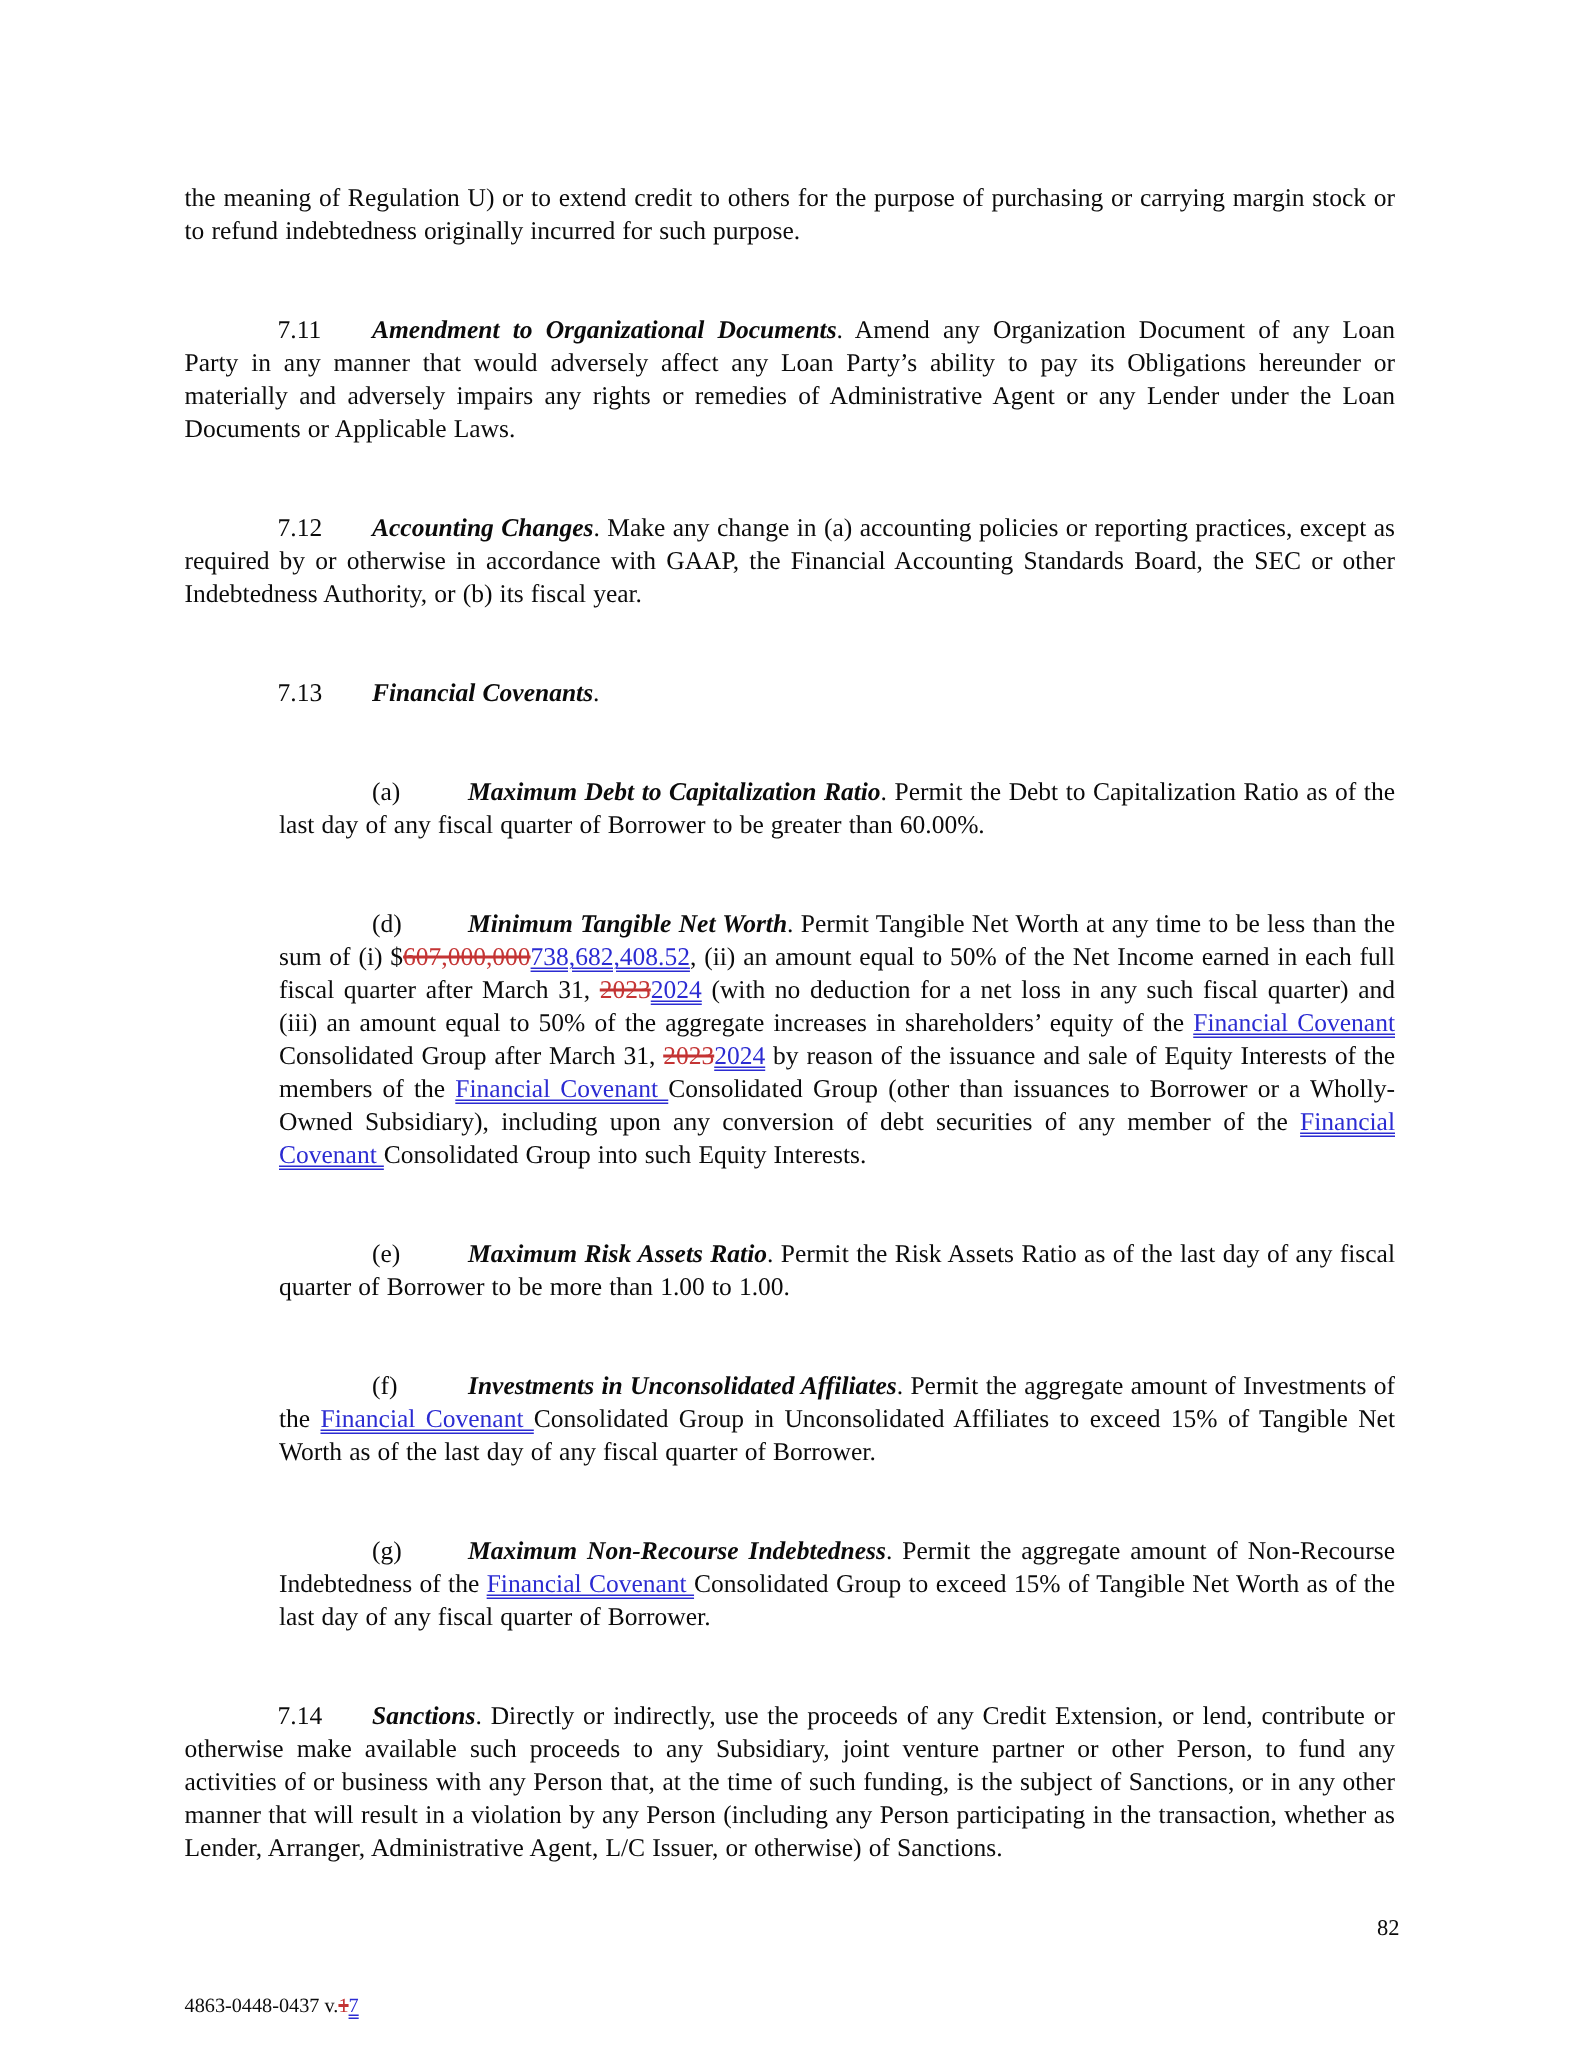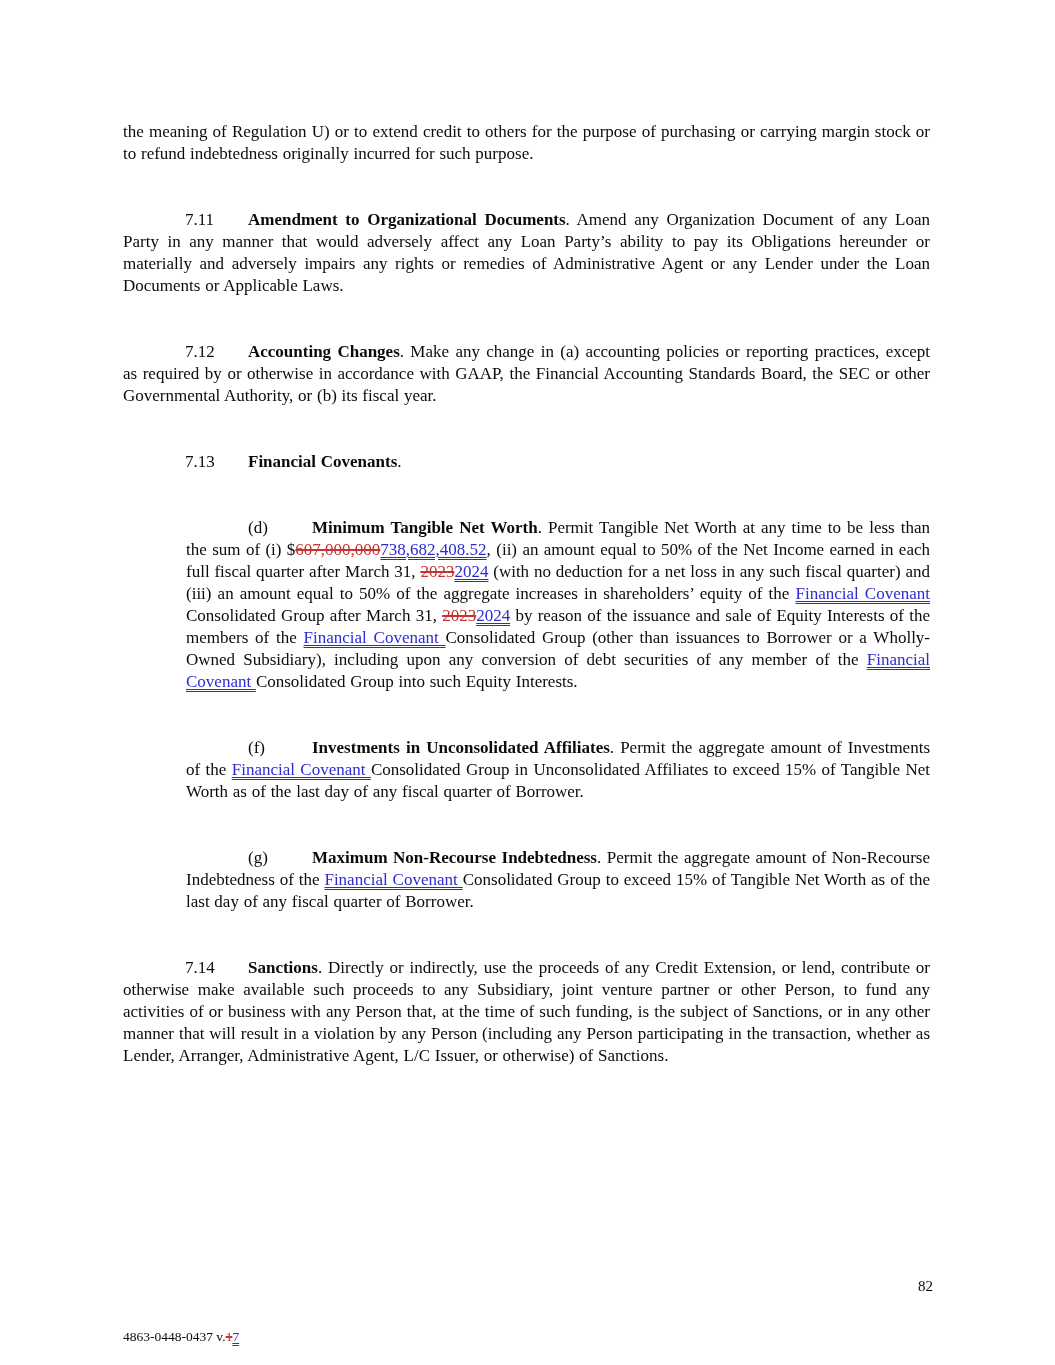--- a/index.html
+++ b/index.html
@@ -32,21 +32,21 @@
   p.para + p.para { margin-top: 20px; }
   p.section { text-indent: 62px; }
   p.sub { margin-left: 63px; text-indent: 62px; }
   .lbl {
     display: inline-block;
     width: 63px;
     text-indent: 0;
     margin-top: 24px;
   }
   .sub .lbl { width: 64px; }
-  b { font-weight: bold; }
+  b { font-weight: bold; font-style: italic; }
   .del {
     color: var(--del-color, #c43434);
     text-decoration: line-through;
     text-decoration-thickness: 1.5px;
   }
   .ins {
     color: var(--ins-color, #2b2bd2);
     text-decoration-line: underline;
     text-decoration-style: double;
     text-decoration-thickness: 1px;
@@ -69,23 +69,25 @@
   }
 </style>
 </head>
 <body>
 
 <div id="page">
 
   <div id="doc-content">
       <p class="para flush"><span>the meaning of Regulation U) or to extend credit to others for the purpose of purchasing or carrying margin stock or to refund indebtedness originally incurred for such purpose.</span></p>
       <p class="para section"><span class="lbl">7.11</span><b>Amendment to Organizational Documents</b><span>. Amend any Organization Document of any Loan Party in any manner that would adversely affect any Loan Party’s ability to pay its Obligations hereunder or materially and adversely impairs any rights or remedies of Administrative Agent or any Lender under the Loan Documents or Applicable Laws.</span></p>
-      <p class="para section"><span class="lbl">7.12</span><b>Accounting Changes</b><span>. Make any change in (a) accounting policies or reporting practices, except as required by or otherwise in accordance with GAAP, the Financial Accounting Standards Board, the SEC or other Governmental Authority, or (b) its fiscal year.</span></p>
+      <p class="para section"><span class="lbl">7.12</span><b>Accounting Changes</b><span>. Make any change in (a) accounting policies or reporting practices, except as required by or otherwise in accordance with GAAP, the Financial Accounting Standards Board, the SEC or other Indebtedness Authority, or (b) its fiscal year.</span></p>
       <p class="para section"><span class="lbl">7.13</span><b>Financial Covenants</b><span>.</span></p>
+      <p class="para sub"><span class="lbl">(a)</span><b>Maximum Debt to Capitalization Ratio</b><span>. Permit the Debt to Capitalization Ratio as of the last day of any fiscal quarter of Borrower to be greater than 60.00%.</span></p>
       <p class="para sub"><span class="lbl">(d)</span><b>Minimum Tangible Net Worth</b><span>. Permit Tangible Net Worth at any time to be less than the sum of (i) $</span><span class="del">607,000,000</span><span class="ins">738,682,408.52</span><span>, (ii) an amount equal to 50% of the Net Income earned in each full fiscal quarter after March 31, </span><span class="del">2023</span><span class="ins">2024</span><span> (with no deduction for a net loss in any such fiscal quarter) and (iii) an amount equal to 50% of the aggregate increases in shareholders’ equity of the </span><span class="ins">Financial Covenant </span><span>Consolidated Group after March 31, </span><span class="del">2023</span><span class="ins">2024</span><span> by reason of the issuance and sale of Equity Interests of the members of the </span><span class="ins">Financial Covenant </span><span>Consolidated Group (other than issuances to Borrower or a Wholly-Owned Subsidiary), including upon any conversion of debt securities of any member of the </span><span class="ins">Financial Covenant </span><span>Consolidated Group into such Equity Interests.</span></p>
+      <p class="para sub"><span class="lbl">(e)</span><b>Maximum Risk Assets Ratio</b><span>. Permit the Risk Assets Ratio as of the last day of any fiscal quarter of Borrower to be more than 1.00 to 1.00.</span></p>
       <p class="para sub"><span class="lbl">(f)</span><b>Investments in Unconsolidated Affiliates</b><span>. Permit the aggregate amount of Investments of the </span><span class="ins">Financial Covenant </span><span>Consolidated Group in Unconsolidated Affiliates to exceed 15% of Tangible Net Worth as of the last day of any fiscal quarter of Borrower.</span></p>
       <p class="para sub"><span class="lbl">(g)</span><b>Maximum Non-Recourse Indebtedness</b><span>. Permit the aggregate amount of Non-Recourse Indebtedness of the </span><span class="ins">Financial Covenant </span><span>Consolidated Group to exceed 15% of Tangible Net Worth as of the last day of any fiscal quarter of Borrower.</span></p>
       <p class="para section"><span class="lbl">7.14</span><b>Sanctions</b><span>. Directly or indirectly, use the proceeds of any Credit Extension, or lend, contribute or otherwise make available such proceeds to any Subsidiary, joint venture partner or other Person, to fund any activities of or business with any Person that, at the time of such funding, is the subject of Sanctions, or in any other manner that will result in a violation by any Person (including any Person participating in the transaction, whether as Lender, Arranger, Administrative Agent, L/C Issuer, or otherwise) of Sanctions.</span></p>
     </div>
 
   <div id="footer-left"><span>4863-0448-0437 v.</span><span class="del">1</span><span class="ins">7</span></div>
 
   <div id="page-number">82</div>
 
 </div>

